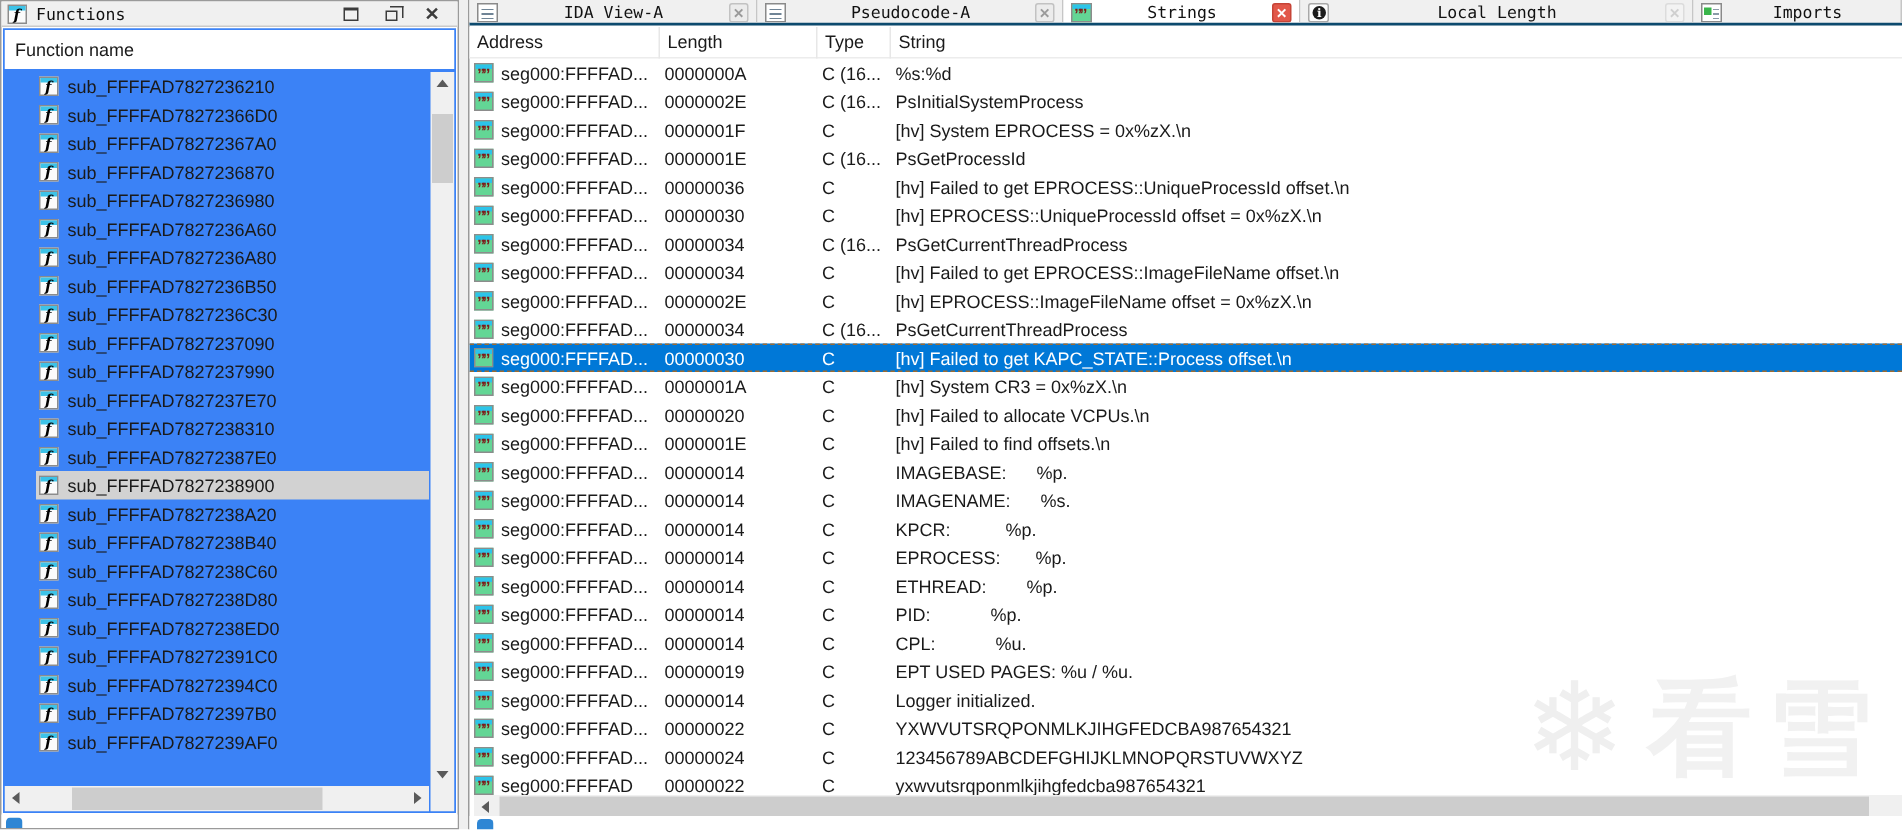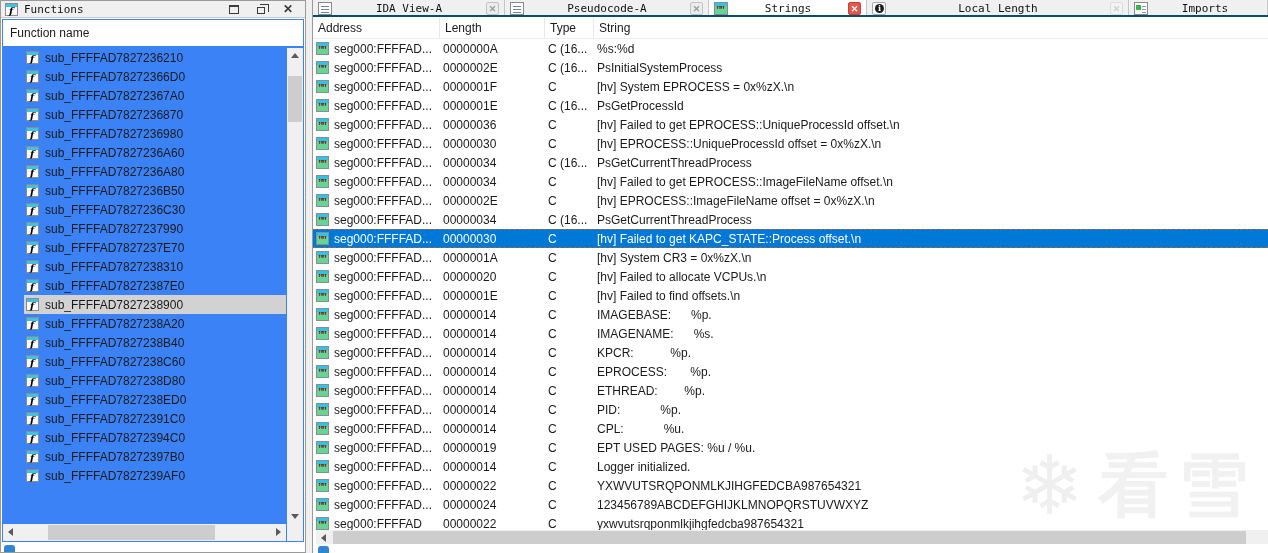--- a/index.html
+++ b/index.html
@@ -144,20 +144,24 @@
         <div class="fn-row">
           <span class="fn-icon"></span>
           <span class="label">sub_FFFFAD7827236B50</span>
         </div>
         <div class="fn-row">
           <span class="fn-icon"></span>
           <span class="label">sub_FFFFAD7827236C30</span>
         </div>
         <div class="fn-row">
           <span class="fn-icon"></span>
+          <span class="label">sub_FFFFAD7827237090</span>
+        </div>
+        <div class="fn-row">
+          <span class="fn-icon"></span>
           <span class="label">sub_FFFFAD7827237990</span>
         </div>
         <div class="fn-row">
           <span class="fn-icon"></span>
           <span class="label">sub_FFFFAD7827237E70</span>
         </div>
         <div class="fn-row">
           <span class="fn-icon"></span>
           <span class="label">sub_FFFFAD7827238310</span>
         </div>

